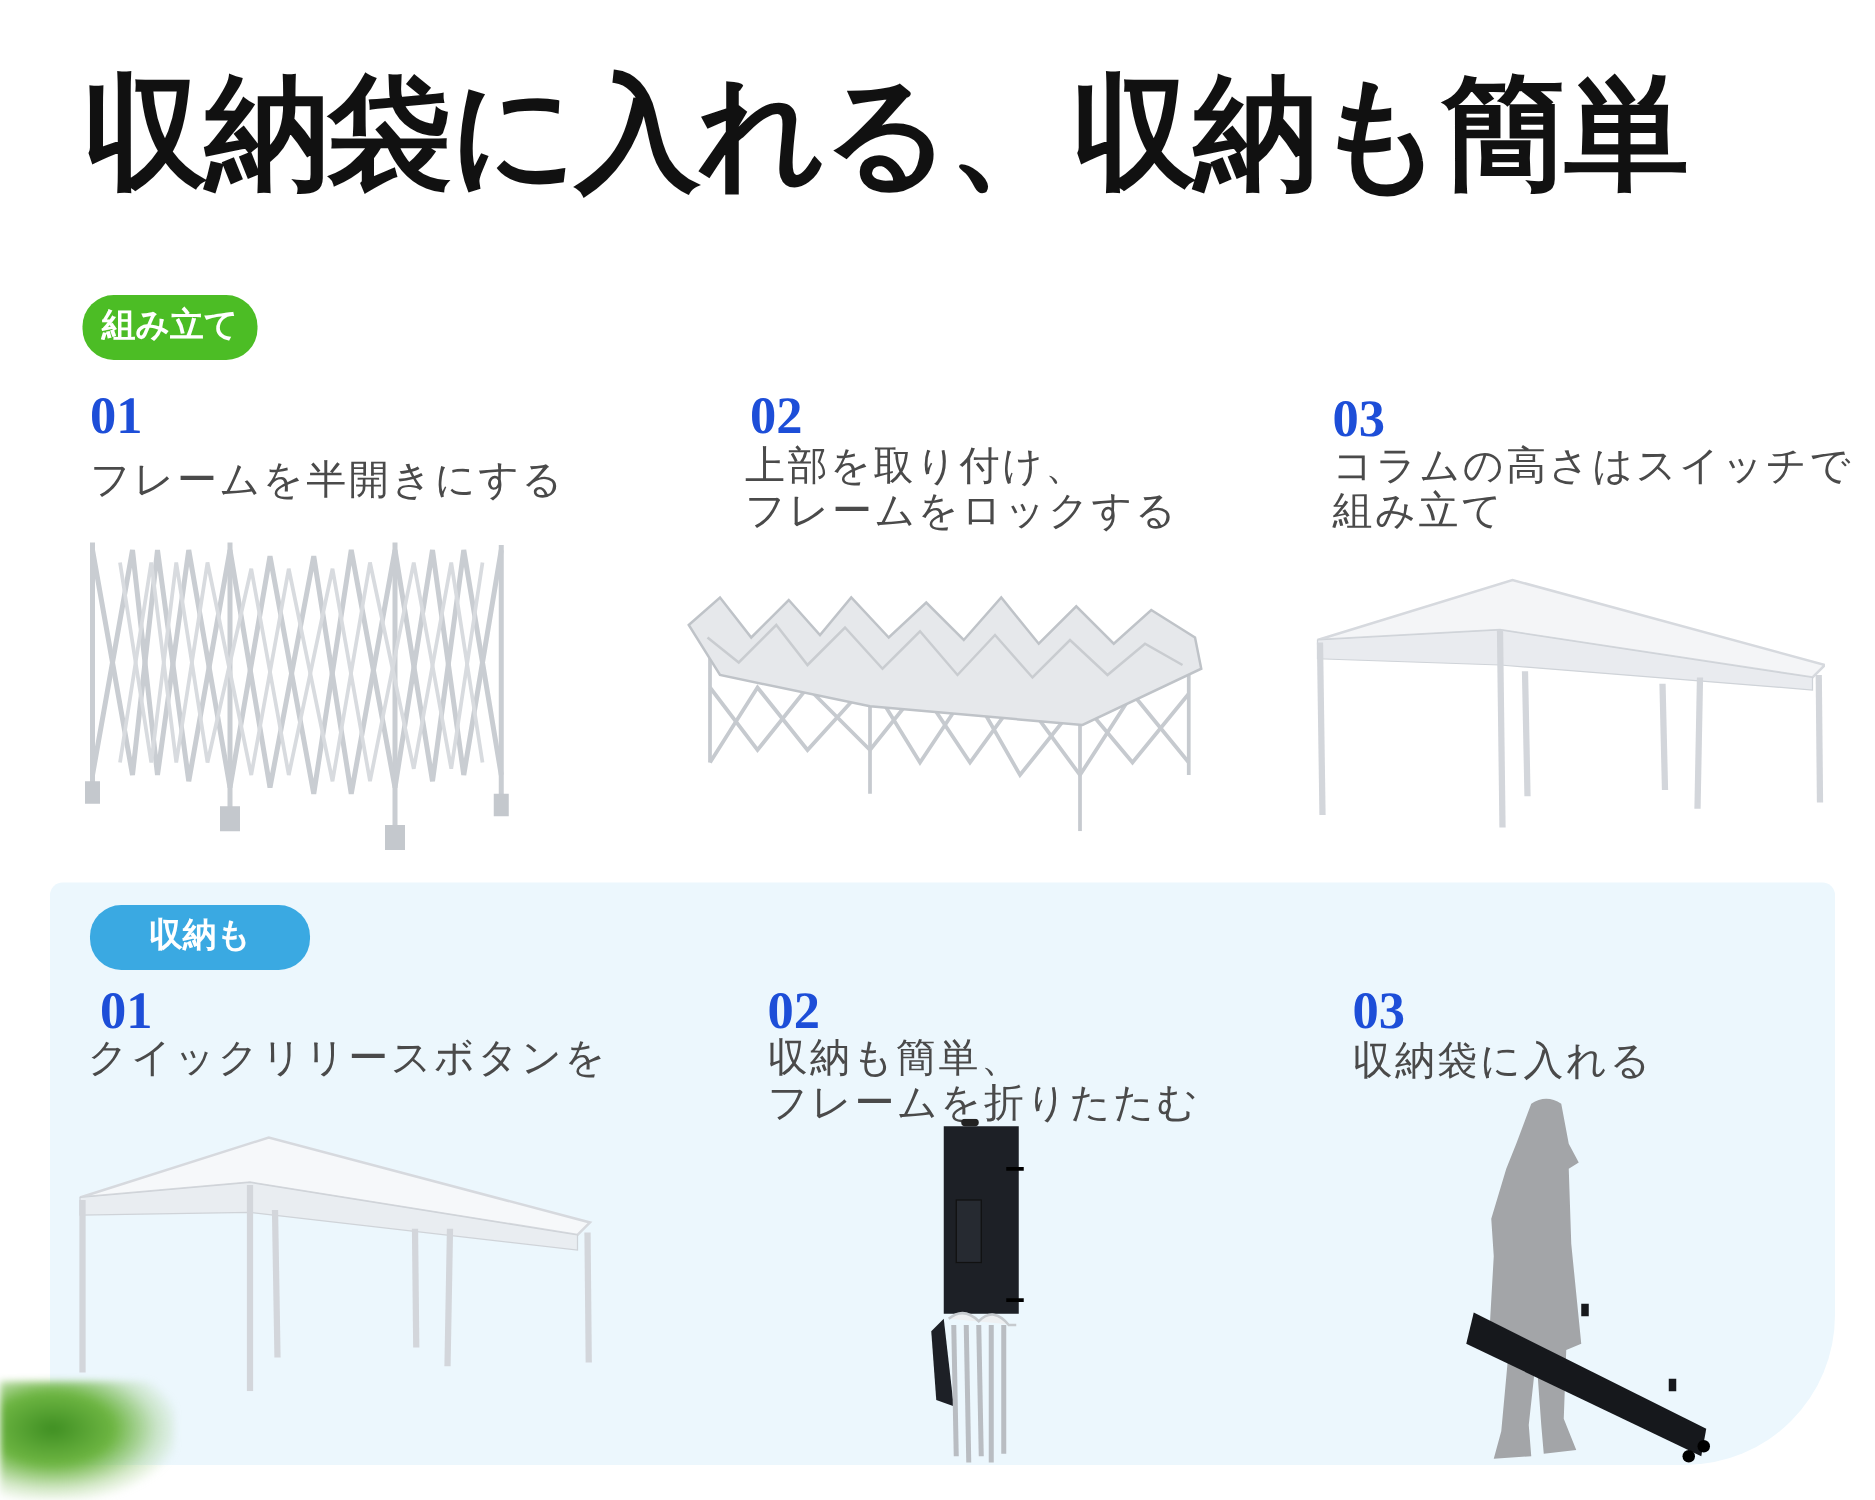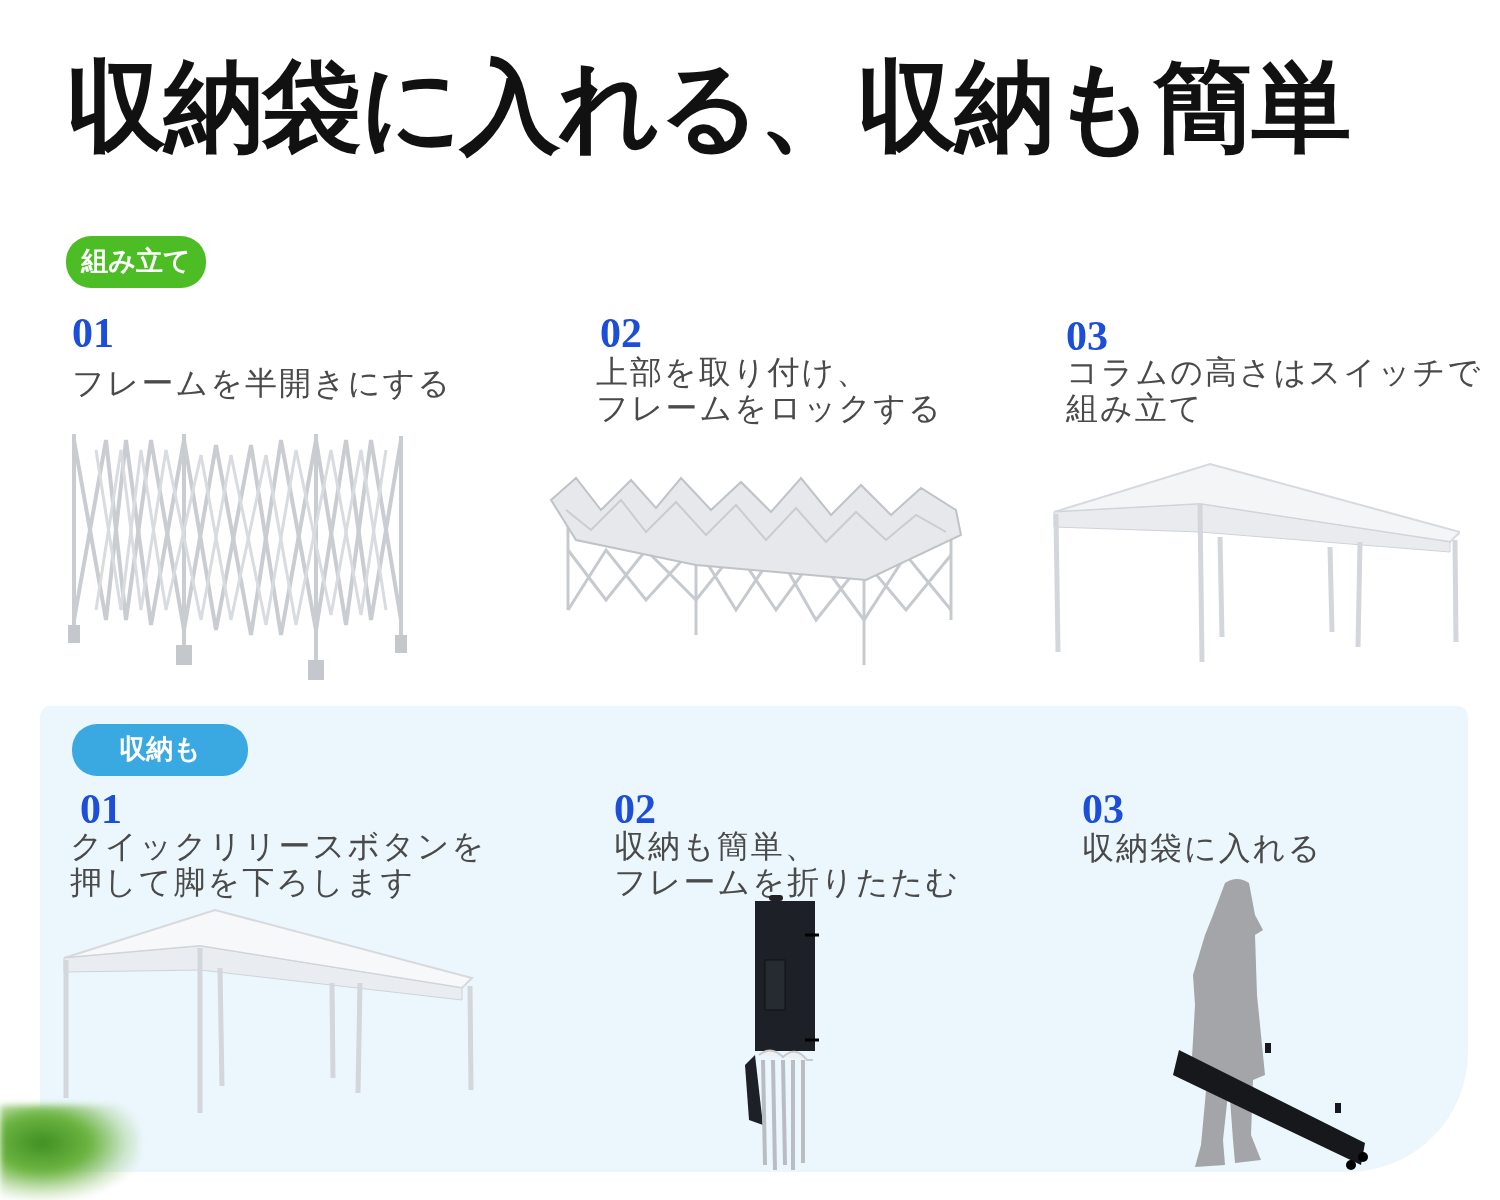--- a/index.html
+++ b/index.html
@@ -107,21 +107,20 @@
     <line x1="405" y1="78" x2="406" y2="180"></line>
   </g>
 </svg>
 
 <div class="panel"></div>
 <div class="badge badge-blue">収納も</div>
 
 <div class="step-num" style="left:80px;top:788px;">01</div>
 <div class="step-text" style="left:70px;top:828px;">
   <div>クイックリリースボタンを</div>
-  <div>押して脚を下ろします</div>
 </div>
 <svg class="illus" style="left:60px;top:908px;" width="420" height="205" viewBox="0 0 420 205">
   <path d="M4 50 L155 2 L412 70 L402 80 L140 38 Z" fill="#f6f8fa" stroke="#d6d9de" stroke-width="2"></path>
   <path d="M4 50 L140 38 L402 80 L402 92 L140 62 L4 64 Z" fill="#e9edf1" stroke="#cfd3d8" stroke-width="1"></path>
   <g stroke="#d3d6db" stroke-width="5" fill="none">
     <line x1="6" y1="52" x2="6" y2="190"></line>
     <line x1="140" y1="40" x2="140" y2="205"></line>
     <line x1="160" y1="60" x2="162" y2="178"></line>
     <line x1="272" y1="75" x2="273" y2="170"></line>
     <line x1="300" y1="75" x2="298" y2="185"></line>

